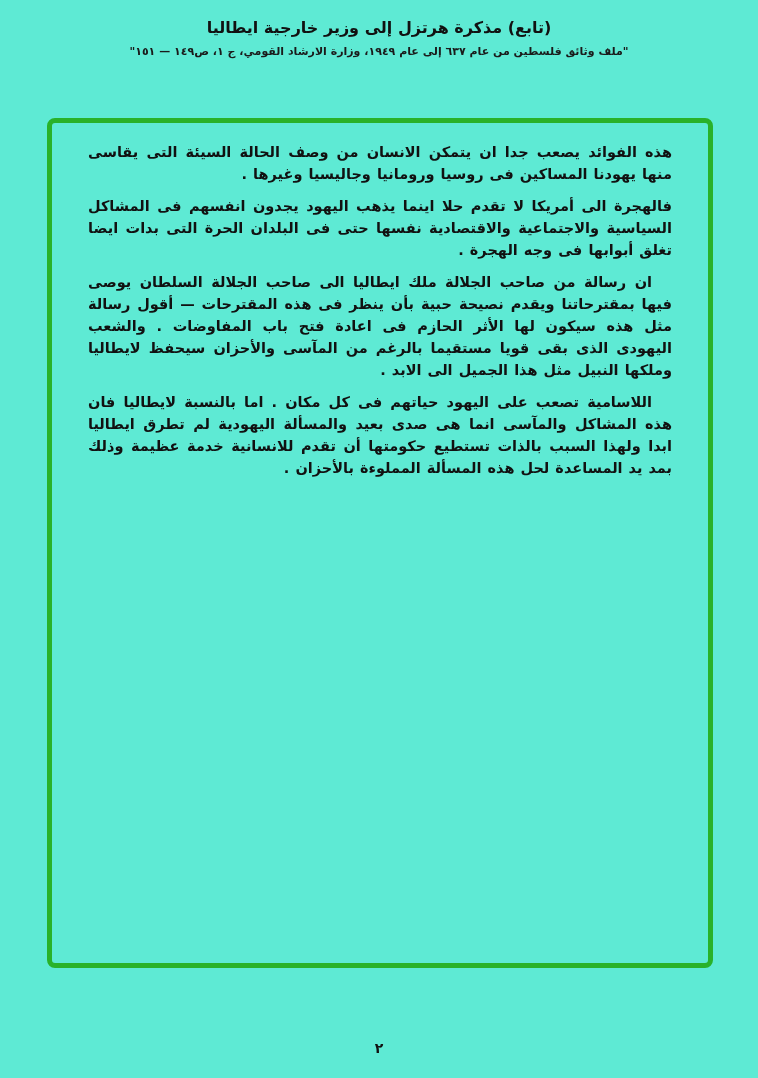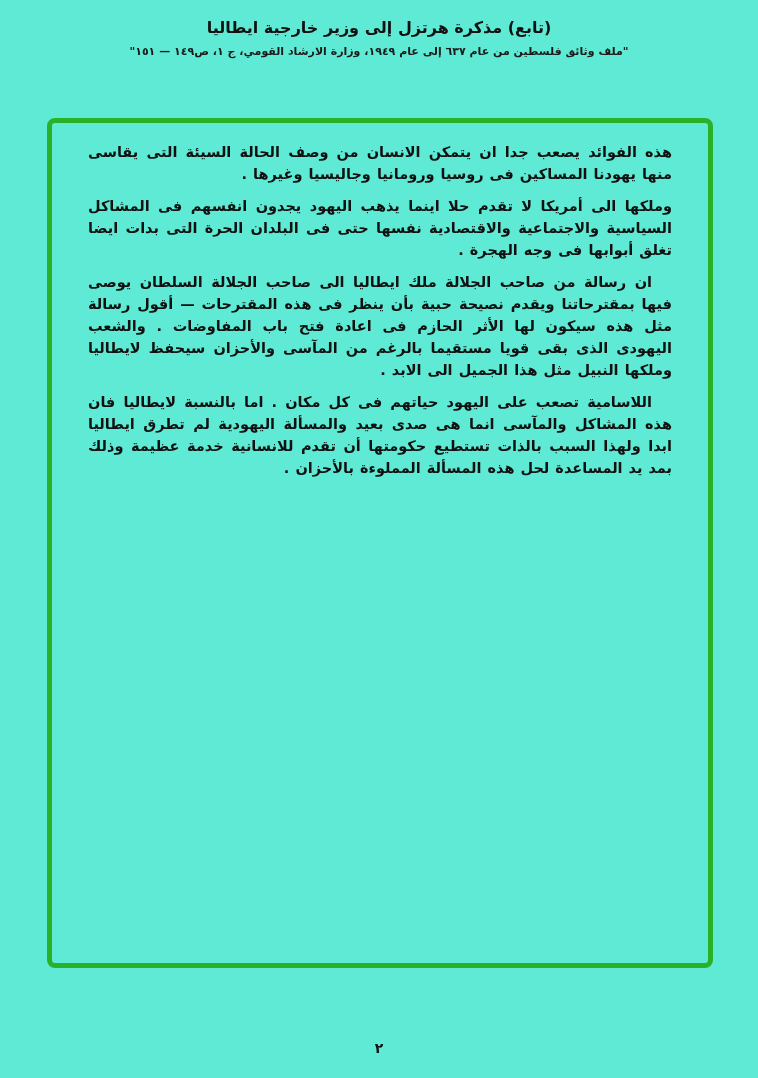--- a/index.html
+++ b/index.html
@@ -76,21 +76,21 @@
 
 <div class="page">
 
   <header class="doc-header">
     <div class="doc-title">(تابع) مذكرة هرتزل إلى وزير خارجية ايطاليا</div>
     <div class="doc-source">"ملف وثائق فلسطين من عام ٦٣٧ إلى عام ١٩٤٩، وزارة الارشاد القومي، ج ١، ص١٤٩ — ١٥١"</div>
   </header>
 
   <section class="content-box" style="border-color: rgb(41, 178, 41);">
     <p>هذه الفوائد يصعب جدا ان يتمكن الانسان من وصف الحالة السيئة التى يقاسى منها يهودنا المساكين فى روسيا ورومانيا وجاليسيا وغيرها .</p>
-    <p>وملكها الى أمريكا لا تقدم حلا اينما يذهب اليهود يجدون انفسهم فى المشاكل السياسية والاجتماعية والاقتصادية نفسها حتى فى البلدان الحرة التى بدات ايضا تغلق أبوابها فى وجه الهجرة .</p>
+    <p>فالهجرة الى أمريكا لا تقدم حلا اينما يذهب اليهود يجدون انفسهم فى المشاكل السياسية والاجتماعية والاقتصادية نفسها حتى فى البلدان الحرة التى بدات ايضا تغلق أبوابها فى وجه الهجرة .</p>
     <p class="indent">ان رسالة من صاحب الجلالة ملك ايطاليا الى صاحب الجلالة السلطان يوصى فيها بمقترحاتنا ويقدم نصيحة حبية بأن ينظر فى هذه المقترحات — أقول رسالة مثل هذه سيكون لها الأثر الحازم فى اعادة فتح باب المفاوضات . والشعب اليهودى الذى بقى قويا مستقيما بالرغم من المآسى والأحزان سيحفظ لايطاليا وملكها النبيل مثل هذا الجميل الى الابد .</p>
     <p class="indent">اللاسامية تصعب على اليهود حياتهم فى كل مكان . اما بالنسبة لايطاليا فان هذه المشاكل والمآسى انما هى صدى بعيد والمسألة اليهودية لم تطرق ايطاليا ابدا ولهذا السبب بالذات تستطيع حكومتها أن تقدم للانسانية خدمة عظيمة وذلك بمد يد المساعدة لحل هذه المسألة المملوءة بالأحزان .</p>
   </section>
 
   <footer class="doc-footer">
     <div class="page-number">٢</div>
   </footer>
 
 </div>
 

